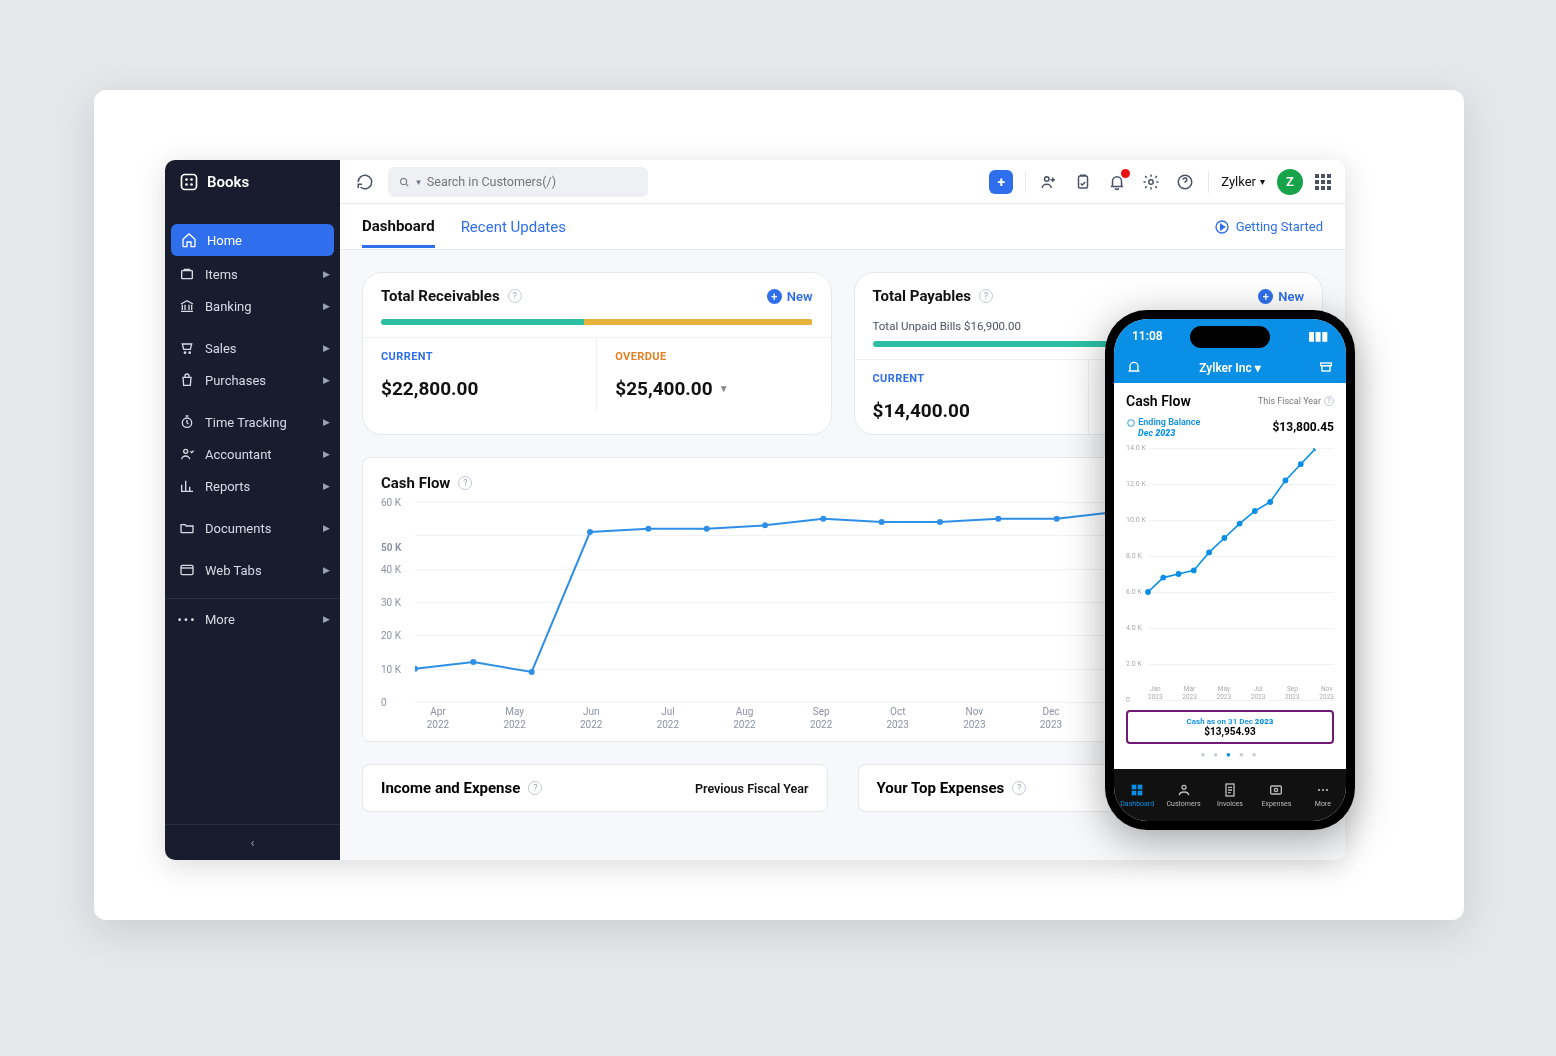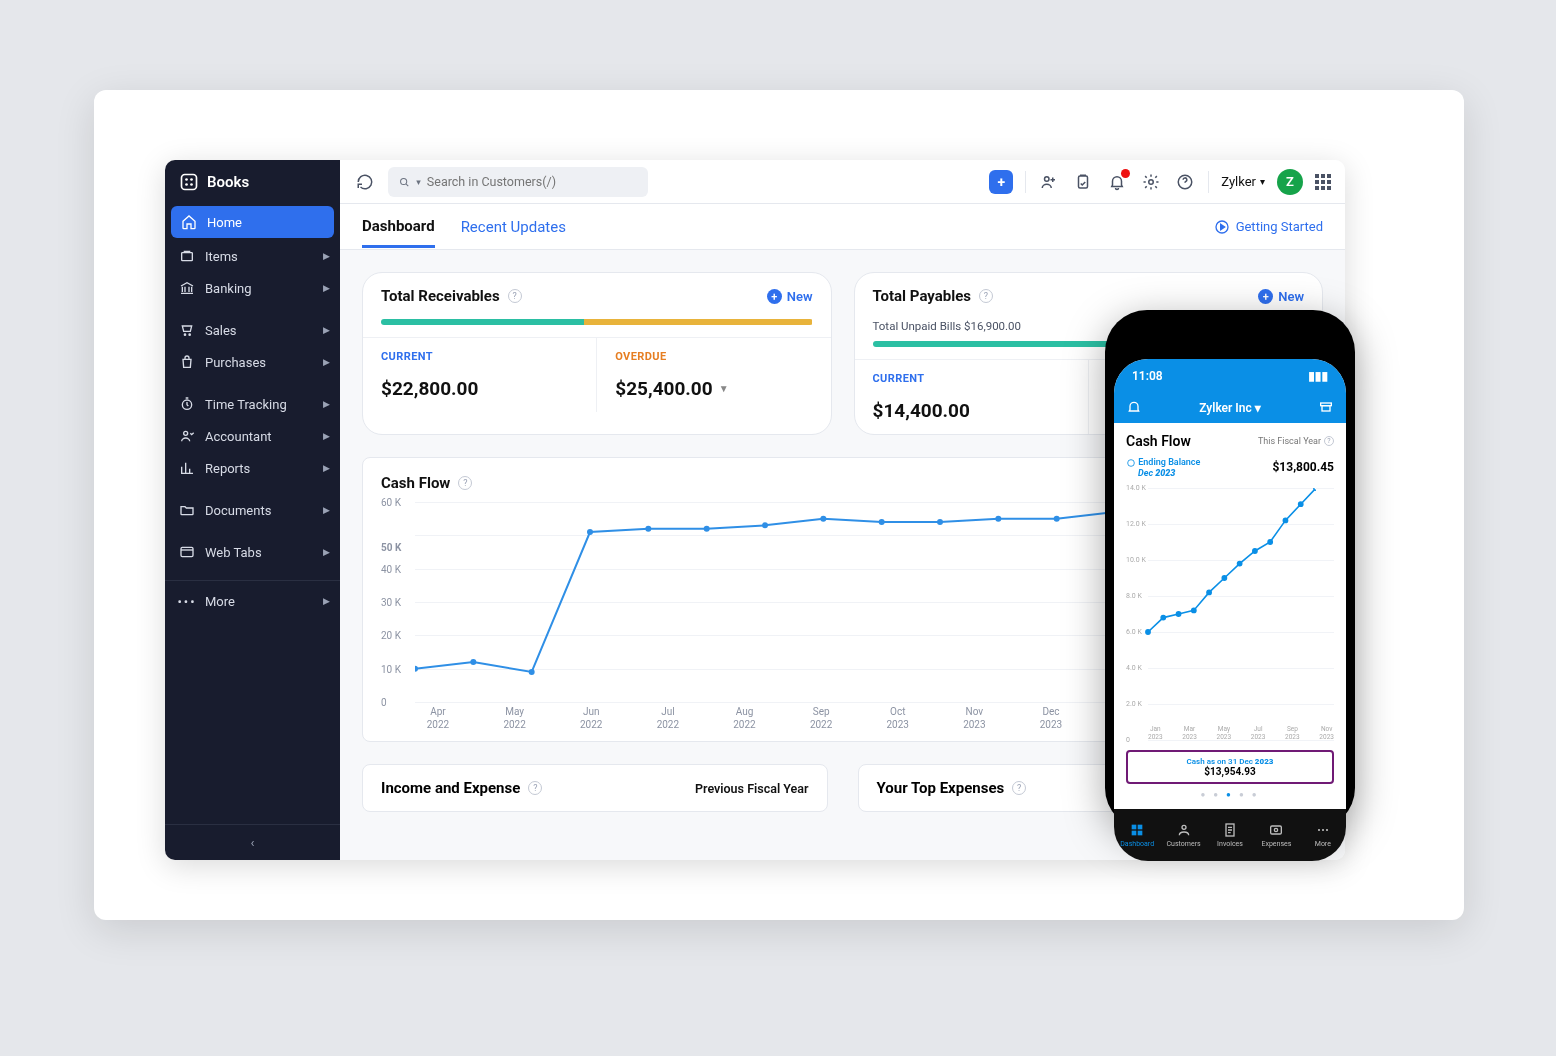--- a/index.html
+++ b/index.html
@@ -1,20 +1,20 @@
 <!DOCTYPE html>
 <html><head>
 <meta charset="utf-8">
 <style>
   *{box-sizing:border-box;margin:0;padding:0;font-family:-apple-system,BlinkMacSystemFont,"Segoe UI",Roboto,Arial,sans-serif;}
   body{background:#e5e7eb;width:1556px;height:1056px;overflow:hidden;position:relative;}
   .promo-card{position:absolute;left:94px;top:90px;width:1370px;height:830px;background:#fff;border-radius:12px;box-shadow:0 10px 40px rgba(0,0,0,.12);}
   .app-window{position:absolute;left:165px;top:160px;width:1180px;height:700px;background:#fff;border-radius:10px;box-shadow:0 6px 30px rgba(0,0,0,.15);overflow:hidden;display:flex;}
   
-  .sidebar{width:175px;background:#181c2e;color:#d7dbe6;display:flex;flex-direction:column;font-size:13px;}
+  .sidebar{width:175px;background:#181c2e;color:#d7dbe6;display:flex;flex-direction:column;font-size:13px;gap:18px;}
   .brand{display:flex;align-items:center;gap:8px;padding:12px 14px;color:#fff;font-weight:600;font-size:15px;}
   .brand svg{width:20px;height:20px;}
   .nav{flex:1;overflow:hidden;}
   .nav-item{display:flex;align-items:center;padding:8px 14px;gap:10px;cursor:pointer;position:relative;}
   .nav-item.active{background:#2f6fed;color:#fff;border-radius:6px;margin:2px 6px;padding:8px 10px;}
   .nav-item .chev{position:absolute;right:10px;font-size:9px;color:#9aa2b5;}
   .nav-sep{height:10px;}
   .nav-icn{width:16px;height:16px;flex:none;display:flex;align-items:center;justify-content:center;}
   .collapse{border-top:1px solid #2a2f42;text-align:center;padding:10px;color:#9aa2b5;}
   
@@ -65,21 +65,21 @@
   .chart-wrap{position:relative;height:200px;margin-left:34px;}
   .ylab{position:absolute;left:-34px;font-size:10px;color:#8c93a3;transform:translateY(-50%);}
   .xlabels{display:flex;justify-content:space-between;margin-left:34px;margin-top:4px;}
   .xlab{font-size:10px;color:#8c93a3;text-align:center;line-height:1.25;width:46px;}
   .bottom-row{display:flex;gap:30px;margin-top:22px;}
   .half{flex:1;background:#fff;border:1px solid #e5e8ee;border-radius:8px;padding:14px 18px;display:flex;align-items:center;}
   .half h3{font-size:15px;font-weight:700;}
   .half .right{margin-left:auto;font-size:12.5px;color:#111;font-weight:600;}
   
   .phone{position:absolute;left:1105px;top:310px;width:250px;height:520px;background:#000;border-radius:42px;padding:9px;box-shadow:0 10px 40px rgba(0,0,0,.35);}
-  .phone-screen{background:#fff;border-radius:34px;overflow:hidden;height:100%;display:flex;flex-direction:column;margin-top:40px;}
+  .phone-screen{background:#fff;border-radius:34px;overflow:hidden;height:100%;display:flex;flex-direction:column;}
   .notch{position:absolute;left:50%;top:16px;transform:translateX(-50%);width:80px;height:22px;background:#000;border-radius:12px;z-index:3;}
   .p-status{background:#0a8fe6;color:#fff;height:34px;display:flex;align-items:center;justify-content:space-between;padding:0 18px;font-size:12px;font-weight:600;}
   .p-nav{background:#0a8fe6;color:#fff;height:30px;display:flex;align-items:center;justify-content:center;position:relative;font-size:12px;font-weight:600;}
   .p-nav .l,.p-nav .r{position:absolute;top:6px;}
   .p-nav .l{left:12px;} .p-nav .r{right:12px;}
   .p-body{flex:1;padding:10px 12px;display:flex;flex-direction:column;}
   .p-ttl{display:flex;align-items:center;justify-content:space-between;}
   .p-ttl h4{font-size:14px;font-weight:600;}
   .p-period{font-size:9px;color:#777;display:flex;align-items:center;gap:3px;}
   .p-bal{display:flex;align-items:center;justify-content:space-between;margin-top:8px;}

